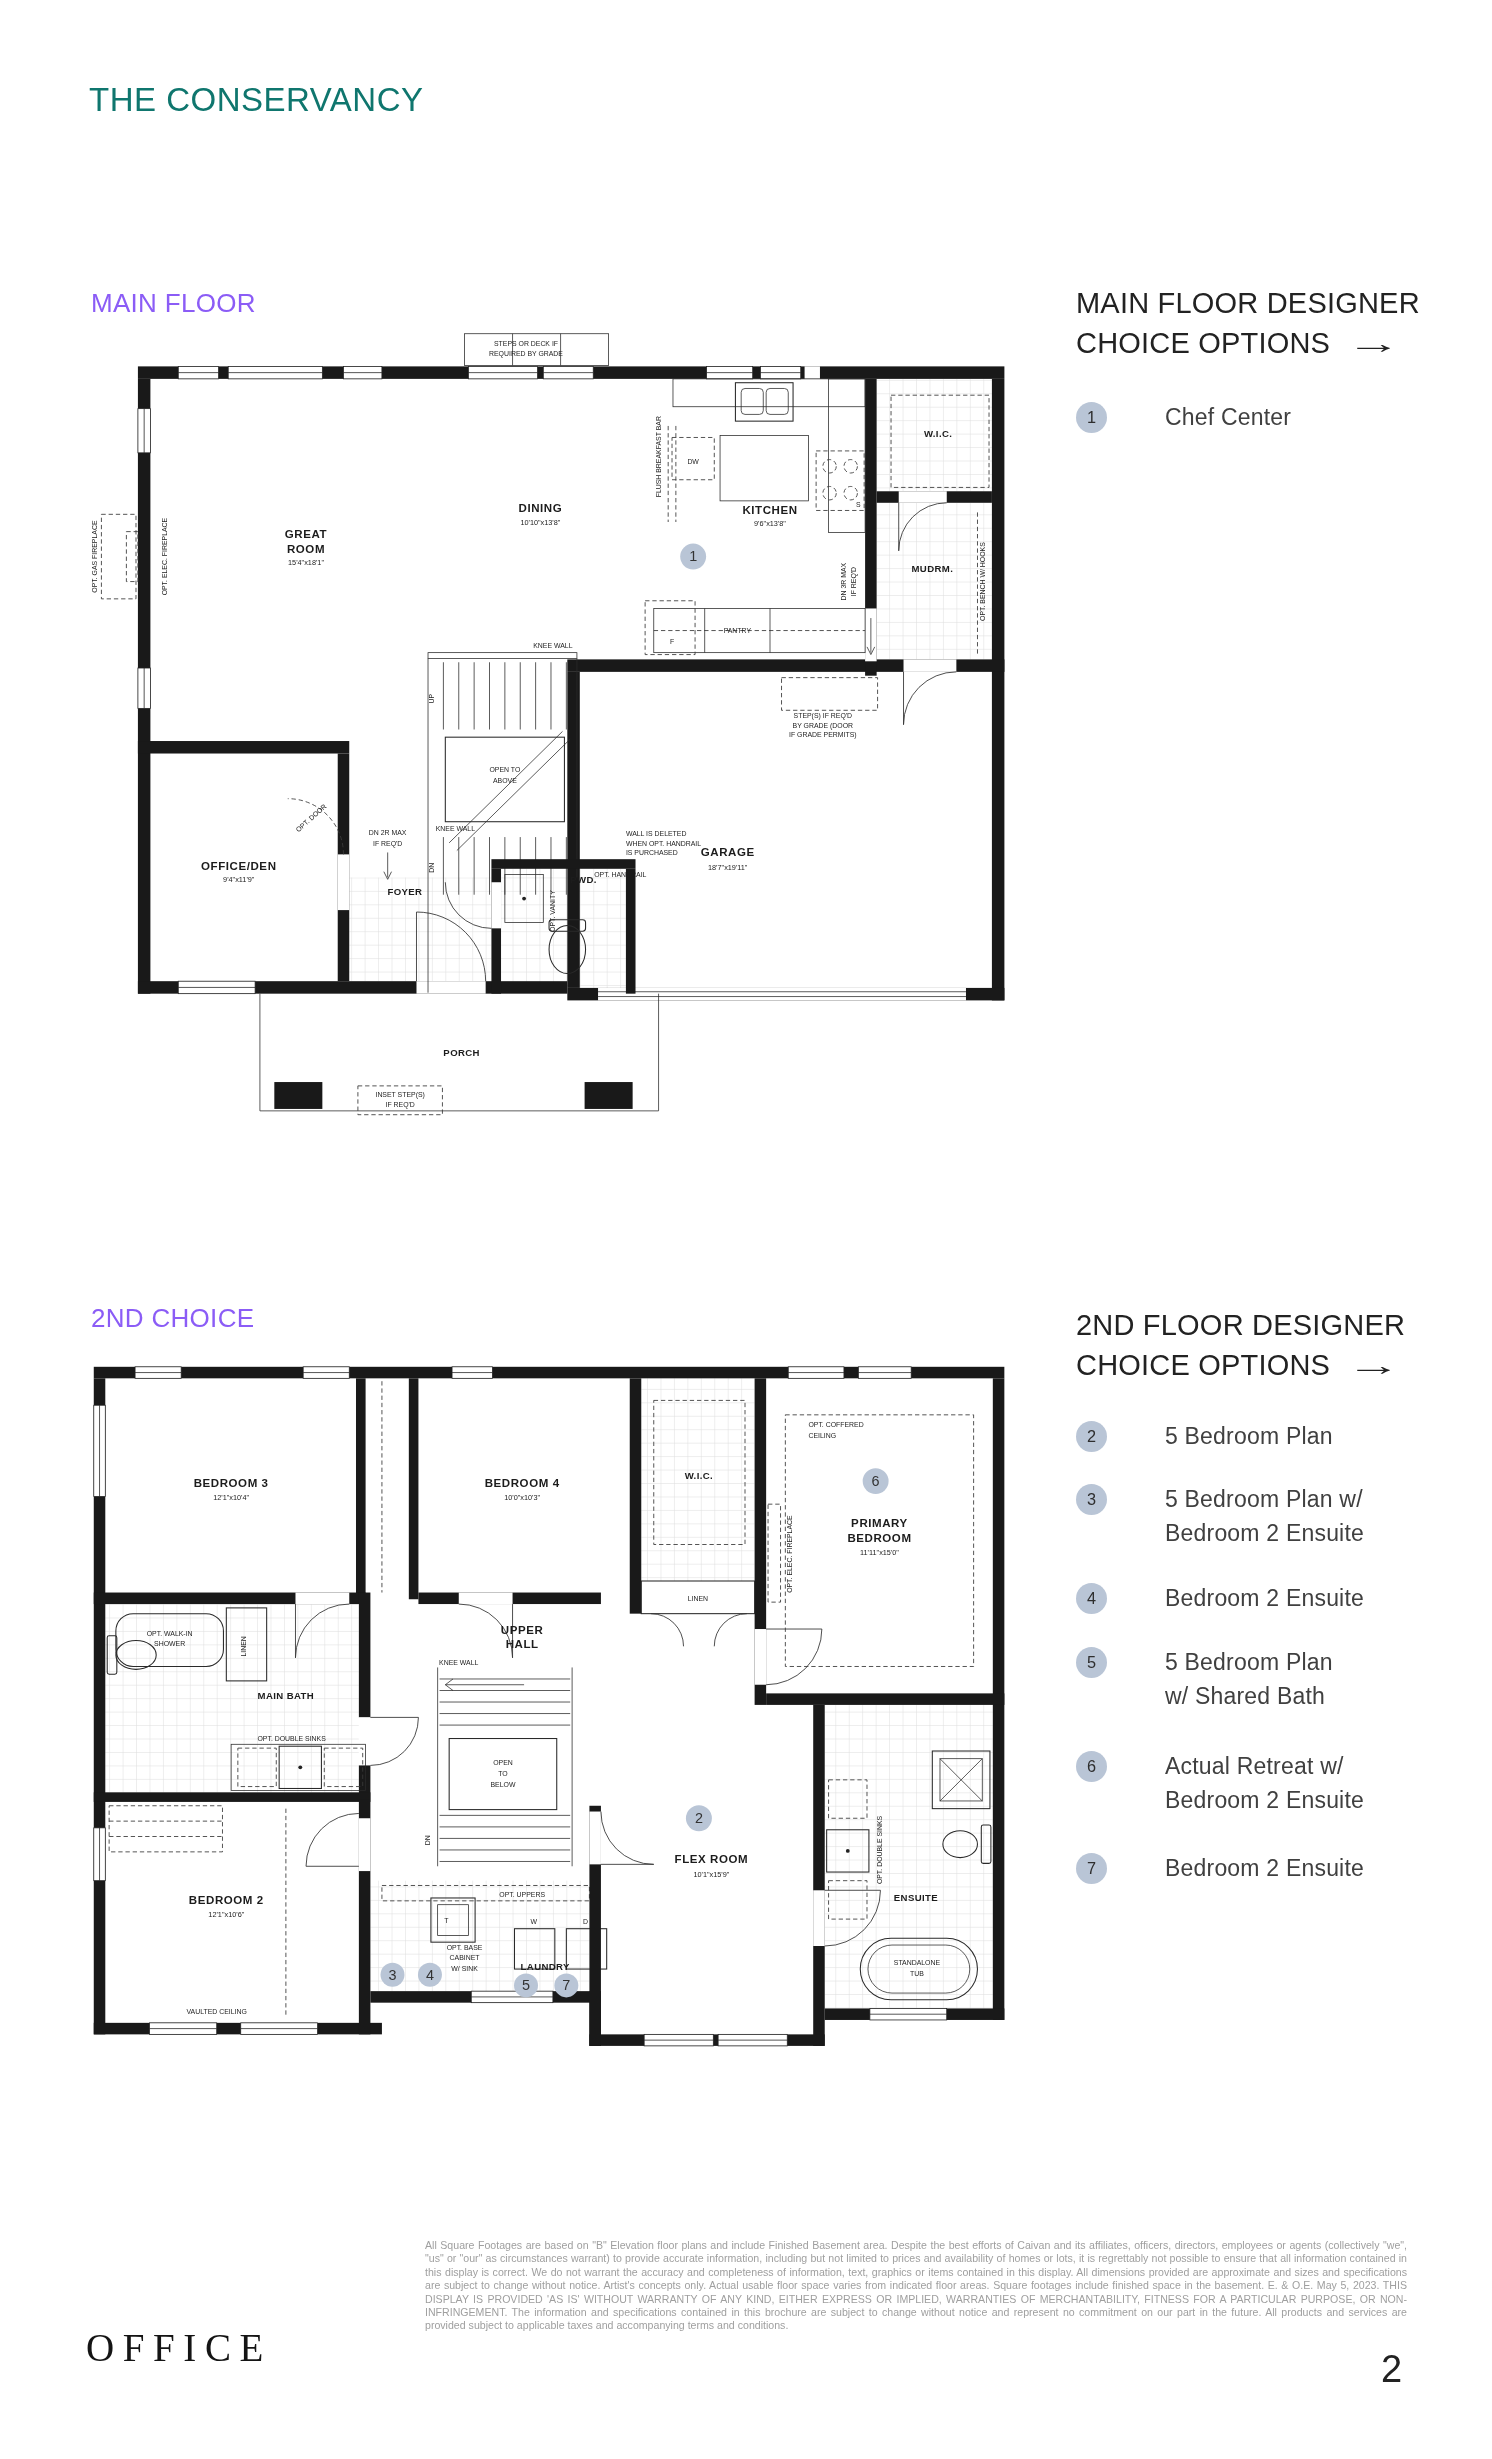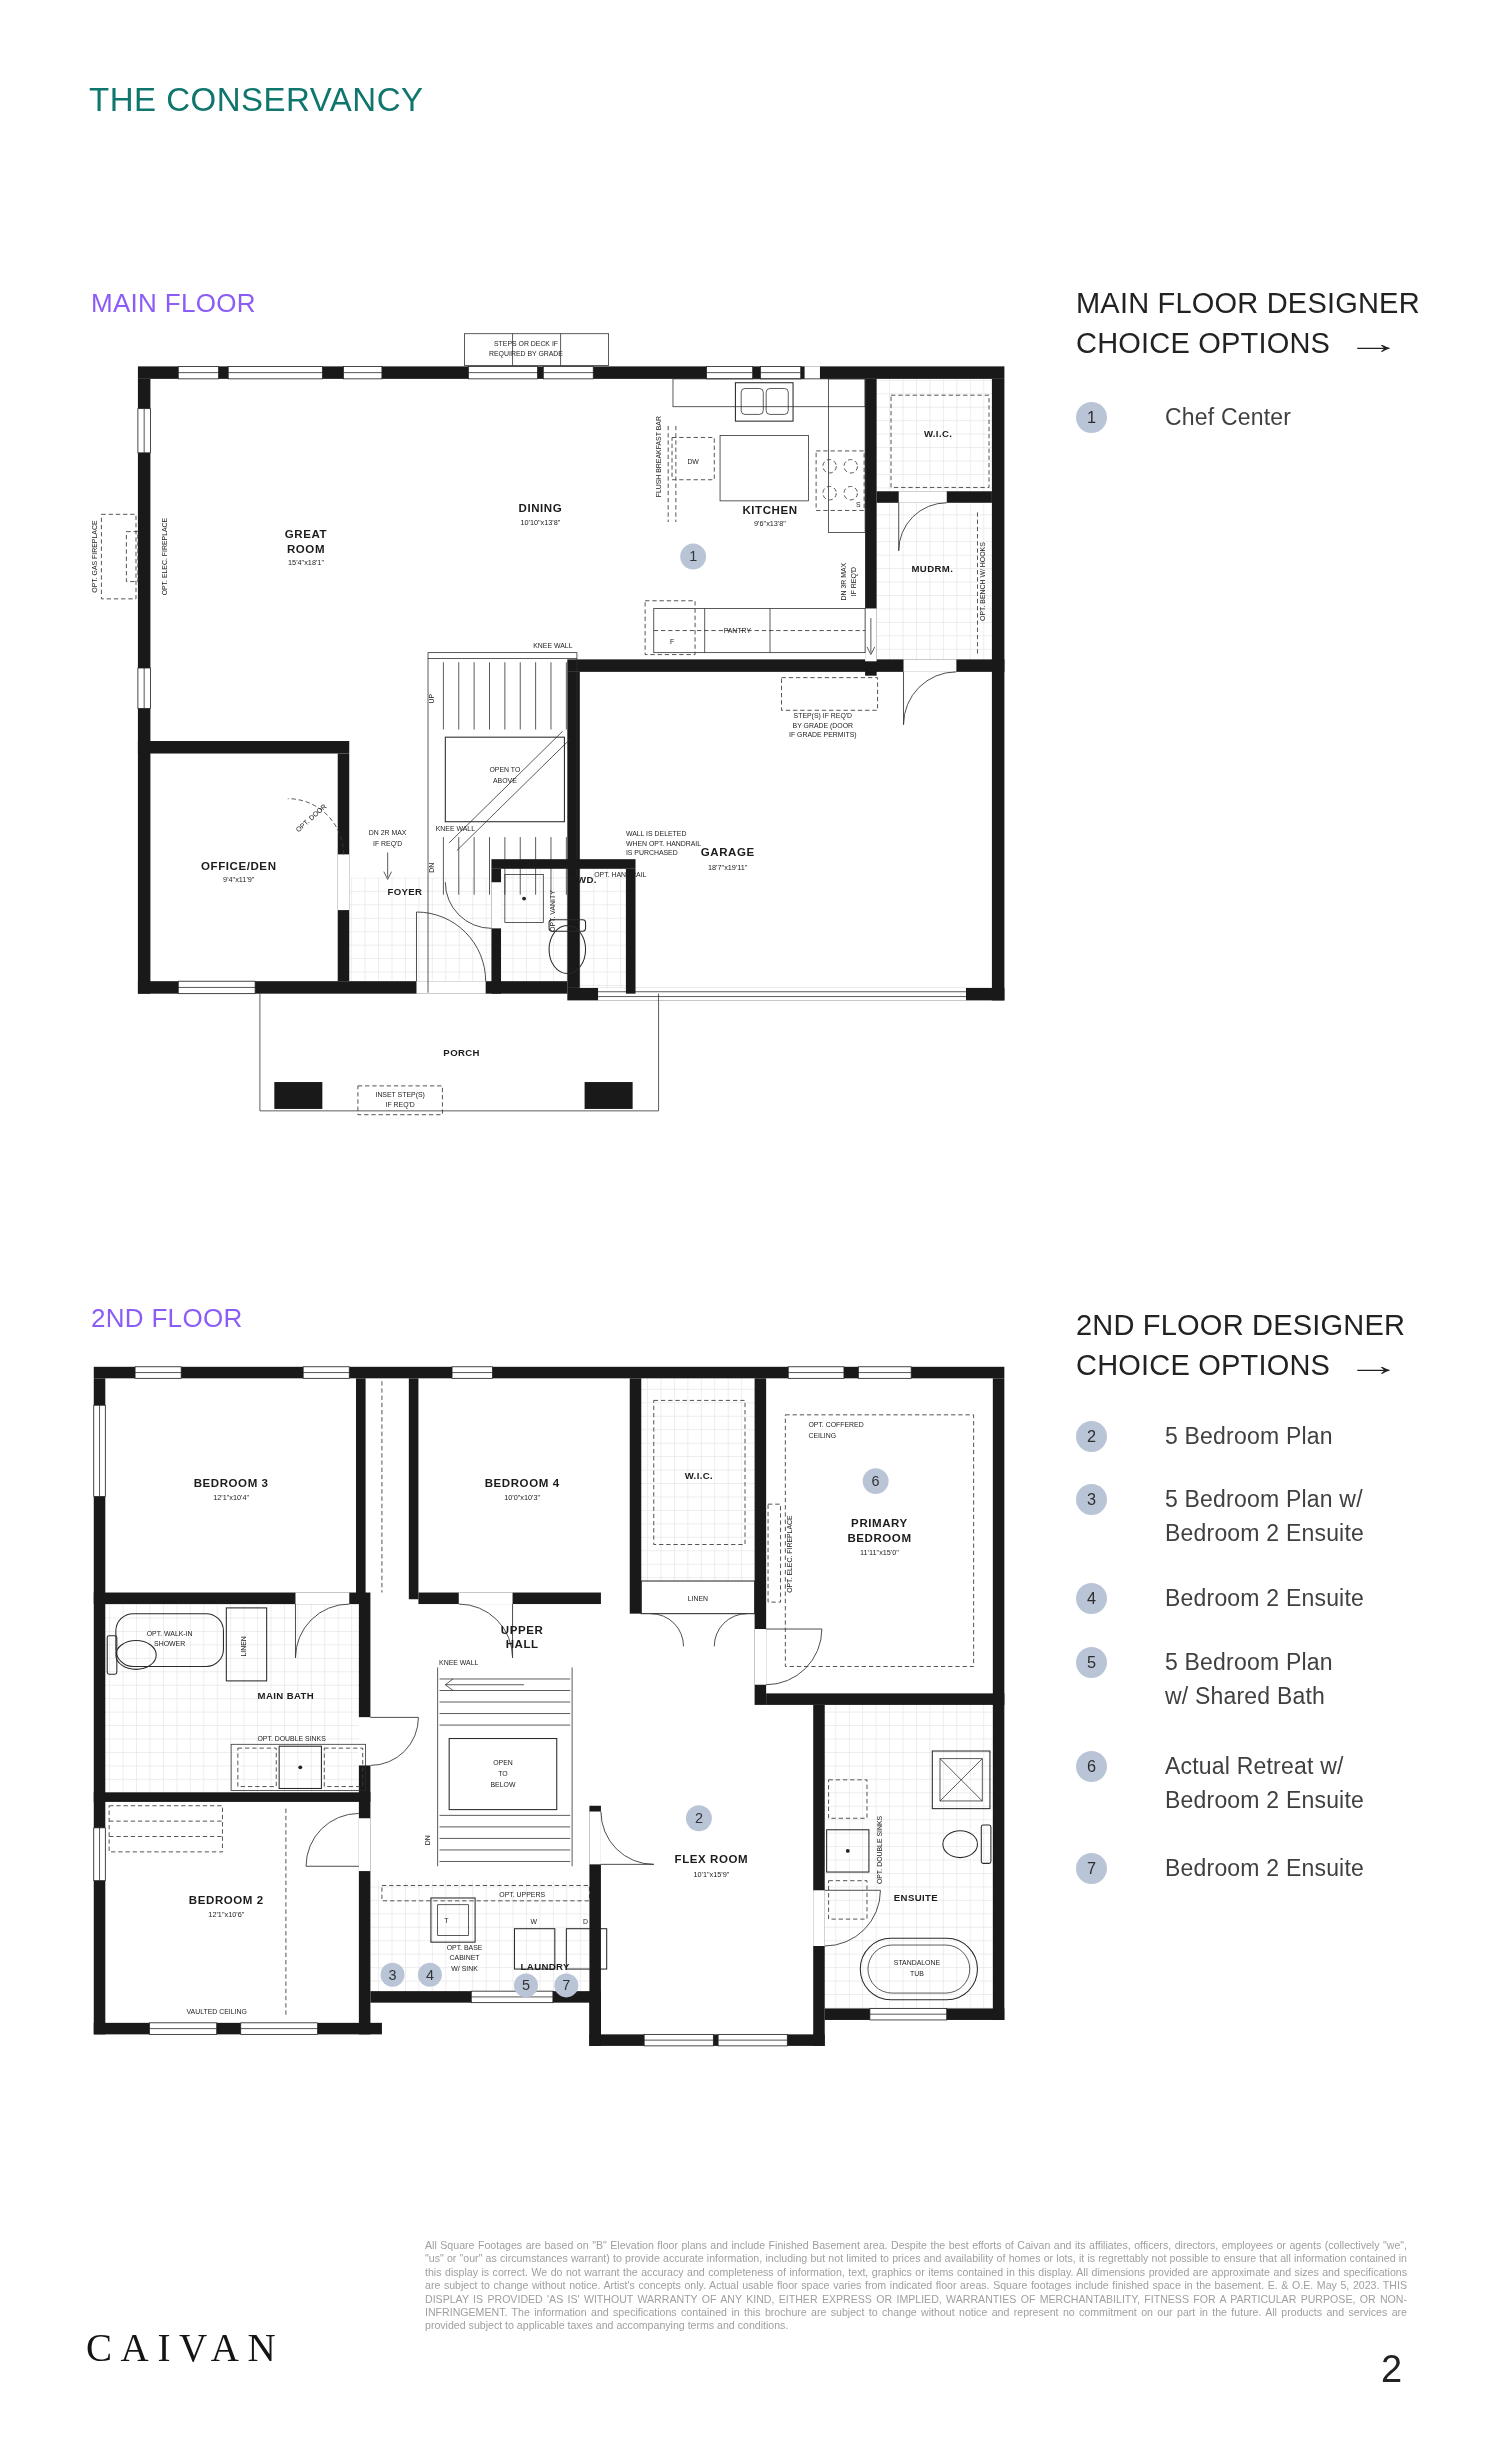--- a/index.html
+++ b/index.html
@@ -42,21 +42,21 @@
 </head>
 <body>
 
 <div id="page">
 
   <div id="hdr" class="abs">
     <div class="accent">THE CONSERVANCY</div>
   </div>
 
   <div class="abs floorhead" style="left:91px;top:288px">MAIN FLOOR</div>
-  <div class="abs floorhead" style="left:91px;top:1303px">2ND FLOOR</div>
+  <div class="abs floorhead" style="left:91px;top:1303px">2ND CHOICE</div>
 
   <svg class="abs" style="left:82px;top:205px" width="937" height="927" viewBox="0 0 975 965">
     <defs>
       <pattern id="tgA" width="14" height="14" patternUnits="userSpaceOnUse">
         <path d="M14 0H0V14" fill="none" stroke="#dcdcdc" stroke-width="1"></path>
       </pattern>
     </defs>
 
     <rect x="278" y="700" width="148" height="108" fill="url(#tgA)"></rect>
     <rect x="436" y="691" width="130" height="126" fill="url(#tgA)"></rect>
@@ -547,17 +547,17 @@
   </div>
   <div class="opt-row" style="top:1851px">
     <div class="opt-badge">7</div>
     <div class="opt-label">
         <div>Bedroom 2 Ensuite</div>
         <div></div>
       </div>
   </div>
 
   <div id="legal" class="abs">All Square Footages are based on "B" Elevation floor plans and include Finished Basement area. Despite the best efforts of Caivan and its affiliates, officers, directors, employees or agents (collectively "we", "us" or "our" as circumstances warrant) to provide accurate information, including but not limited to prices and availability of homes or lots, it is regrettably not possible to ensure that all information contained in this display is correct. We do not warrant the accuracy and completeness of information, text, graphics or items contained in this display. All dimensions provided are approximate and sizes and specifications are subject to change without notice. Artist's concepts only. Actual usable floor space varies from indicated floor areas. Square footages include finished space in the basement. E. &amp; O.E. May 5, 2023. THIS DISPLAY IS PROVIDED 'AS IS' WITHOUT WARRANTY OF ANY KIND, EITHER EXPRESS OR IMPLIED, WARRANTIES OF MERCHANTABILITY, FITNESS FOR A PARTICULAR PURPOSE, OR NON-INFRINGEMENT. The information and specifications contained in this brochure are subject to change without notice and represent no commitment on our part in the future. All products and services are provided subject to applicable taxes and accompanying terms and conditions.</div>
-  <div id="brand" class="abs">CAIVAN</div>
+  <div id="brand" class="abs">OFFICE</div>
   <div id="pagenum" class="abs">2</div>
 
 </div>
 
 
 </body></html>

